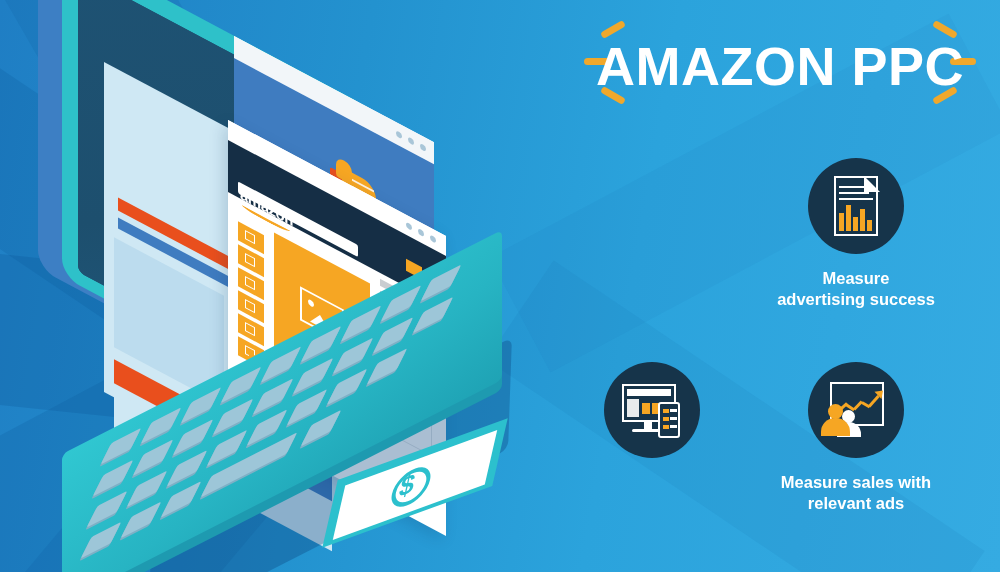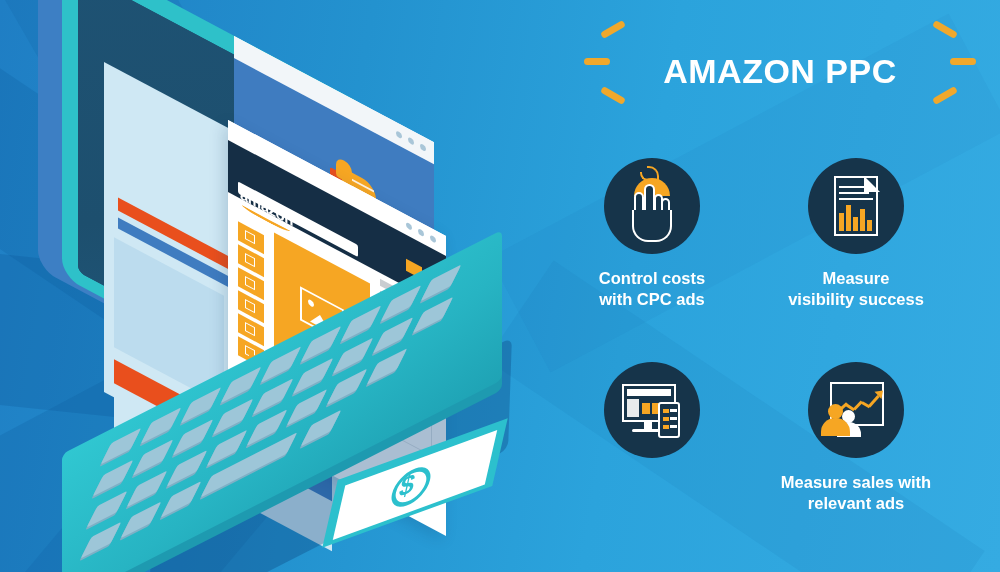--- a/index.html
+++ b/index.html
@@ -234,26 +234,25 @@
 
   
   .right { position:absolute; left:560px; top:0; width:440px; height:572px; }
 
   .title-wrap {
     position:absolute; left:0; top:36px; width:440px;
     text-align:center;
   }
   .title-line {
     color:#ffffff;
-    font-size:34px;
+    font-size:54px;
     font-weight:bold;
     letter-spacing:0.5px;
     line-height:1.12;
     font-family:"Liberation Sans", sans-serif;
-    margin-top:16px;
   }
 
   .dash {
     position:absolute;
     height:7px; border-radius:4px;
     background:#f0a82c;
   }
 
   .cards { position:absolute; left:0; top:158px; width:440px; height:400px; }
   .card { position:absolute; width:220px; text-align:center; }
@@ -547,56 +546,40 @@
     <div class="dash" style="left:372px; top:26px; width:26px; transform:rotate(30deg);"></div>
     <div class="dash" style="left:390px; top:58px; width:26px; transform:rotate(0deg);"></div>
     <div class="dash" style="left:372px; top:92px; width:26px; transform:rotate(-30deg);"></div>
 
     <div class="title-wrap">
       <div class="title-line">AMAZON PPC</div>
     </div>
 
     <div class="cards">
 
-      <div class="card" style="left:-18px; top:0;">
-        <div class="circle">
-          <div class="ic-click">
-            <div class="wire"></div>
-            <div class="wire2"></div>
-            <div class="ripple"></div>
-            <div class="f4"></div>
-            <div class="finger"></div>
-            <div class="f2"></div>
-            <div class="f3"></div>
-            <div class="palm"></div>
-          </div>
-        </div>
-        <div class="cap">Control costs
-with CPC ads</div>
-      </div>
 
       <div class="card" style="left:186px; top:0;">
         <div class="circle">
           <div class="ic-doc">
             <div class="page"></div>
             <div class="fold2"></div>
             <div class="tl" style="top:28px; width:30px;"></div>
             <div class="tl" style="top:34px; width:30px;"></div>
             <div class="tl" style="top:40px; width:34px;"></div>
             <div class="bars">
               <div class="bar" style="left:0;    width:5px; height:18px;"></div>
               <div class="bar" style="left:7px;  width:5px; height:26px;"></div>
               <div class="bar" style="left:14px; width:5px; height:14px;"></div>
               <div class="bar" style="left:21px; width:5px; height:22px;"></div>
               <div class="bar" style="left:28px; width:5px; height:11px;"></div>
             </div>
           </div>
         </div>
         <div class="cap">Measure
-visibility success</div>
+advertising success</div>
       </div>
 
       <div class="card" style="left:-18px; top:204px;">
         <div class="circle">
           <div class="ic-mon">
             <div class="screen">
               <div class="hdr"></div>
               <div class="sb"></div>
               <div class="tile" style="left:18px;"></div>
               <div class="tile" style="left:28px;"></div>

